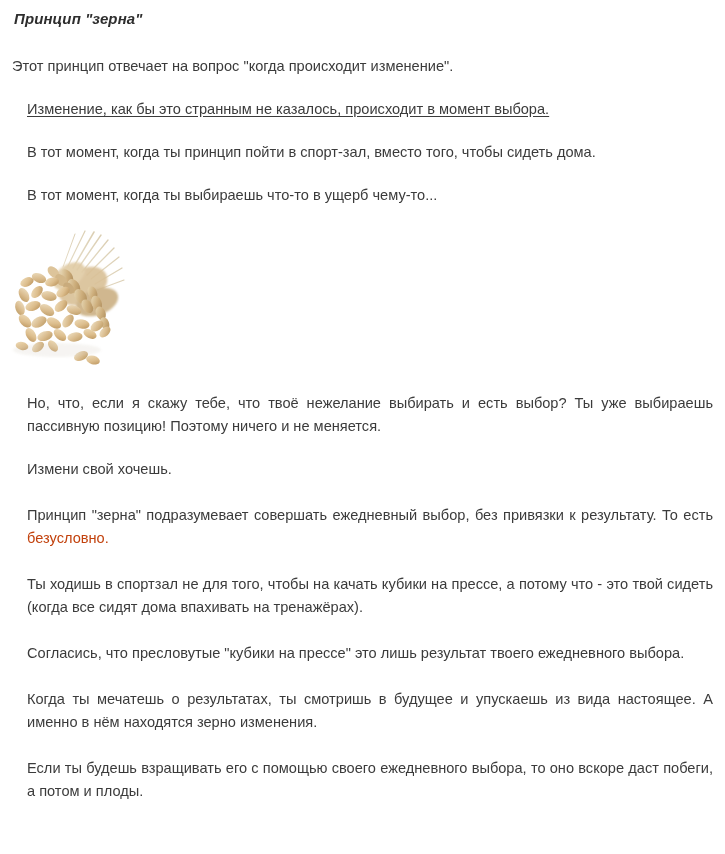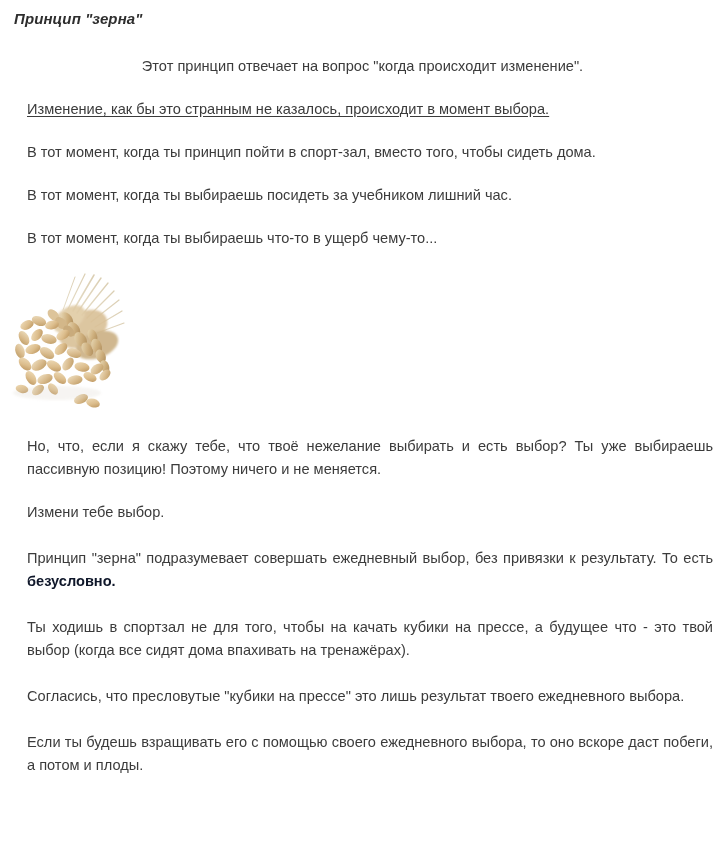--- a/index.html
+++ b/index.html
@@ -37,37 +37,37 @@
 
   .para {
     margin: 0;
     padding: 0 12px 0 12px;
     font-size: 14.6px;
     line-height: 23px;
     color: #3b3b3b;
   }
 
   
-  .para-gap-top-1 { margin-top: 26px; text-align: center; }
+  .para-gap-top-1 { margin-top: 26px; }
   .para-gap-top   { margin-top: 20px; padding-left: 27px; }
 
   .para.justify {
     text-align: justify;
     text-justify: inter-word;
     margin-top: 23px;
   }
 
   .underline-line {
     text-decoration: underline;
     text-underline-offset: 2px;
   }
 
   strong.bold-word {
-    font-weight: bold;
-    color: #0f172a;
+    font-weight: normal;
+    color: #c2410c;
   }
 
   
   .figure {
     margin: 19px 0 0 0;
     padding: 0 0 0 11px;
   }
   .photo {
     position: relative;
     width: 116px;
@@ -87,21 +87,20 @@
 <div class="article">
 
   <h1 class="article-title">Принцип "зерна"</h1>
 
   <p class="para para-gap-top-1">Этот принцип отвечает на вопрос "когда происходит изменение".</p>
 
   <p class="para para-gap-top underline-line">Изменение, как бы это странным не казалось, происходит в момент выбора.</p>
 
   <p class="para para-gap-top">В тот момент, когда ты принцип пойти в спорт-зал, вместо того, чтобы сидеть дома.</p>
 
-  <p class="para para-gap-top">В тот момент, когда ты выбираешь посидеть за учебником лишний час.</p>
 
   <p class="para para-gap-top">В тот момент, когда ты выбираешь что-то в ущерб чему-то...</p>
 
   <div class="figure">
     <div class="photo">
       <svg viewBox="0 0 116 143" xmlns="http://www.w3.org/2000/svg" aria-hidden="true">
         <defs>
           <linearGradient id="gA" x1="0" y1="0" x2="1" y2="1">
             <stop offset="0%" stop-color="#f0dfbe"></stop>
             <stop offset="55%" stop-color="#dcbd8c"></stop>
@@ -203,24 +202,25 @@
         </g>
 
         <ellipse cx="46" cy="124" rx="44" ry="7" fill="#d8d2c6" opacity="0.22" filter="url(#softer)"></ellipse>
       </svg>
     </div>
   </div>
 
 
   <p class="para para-gap-top justify">Но, что, если я скажу тебе, что твоё нежелание выбирать и есть выбор? Ты уже выбираешь пассивную позицию! Поэтому ничего и не меняется.</p>
 
-  <p class="para para-gap-top">Измени тебе выбор.</p>
+  <p class="para para-gap-top">Измени свой хочешь.</p>
 
   <p class="para para-gap-top justify"><span>Принцип "зерна" подразумевает совершать ежедневный выбор, без привязки к результату. То есть </span><strong class="bold-word">безусловно.</strong></p>
 
-  <p class="para para-gap-top justify">Ты ходишь в спортзал не для того, чтобы на качать кубики на прессе, а будущее что - это твой выбор (когда все сидят дома впахивать на тренажёрах).</p>
+  <p class="para para-gap-top justify">Ты ходишь в спортзал не для того, чтобы на качать кубики на прессе, а потому что - это твой сидеть (когда все сидят дома впахивать на тренажёрах).</p>
 
   <p class="para para-gap-top justify">Согласись, что пресловутые "кубики на прессе" это лишь результат твоего ежедневного выбора.</p>
 
+  <p class="para para-gap-top justify">Когда ты мечатешь о результатах, ты смотришь в будущее и упускаешь из вида настоящее. А именно в нём находятся зерно изменения.</p>
 
   <p class="para para-gap-top justify">Если ты будешь взращивать его с помощью своего ежедневного выбора, то оно вскоре даст побеги, а потом и плоды.</p>
 
 </div>
 
 </body></html>

